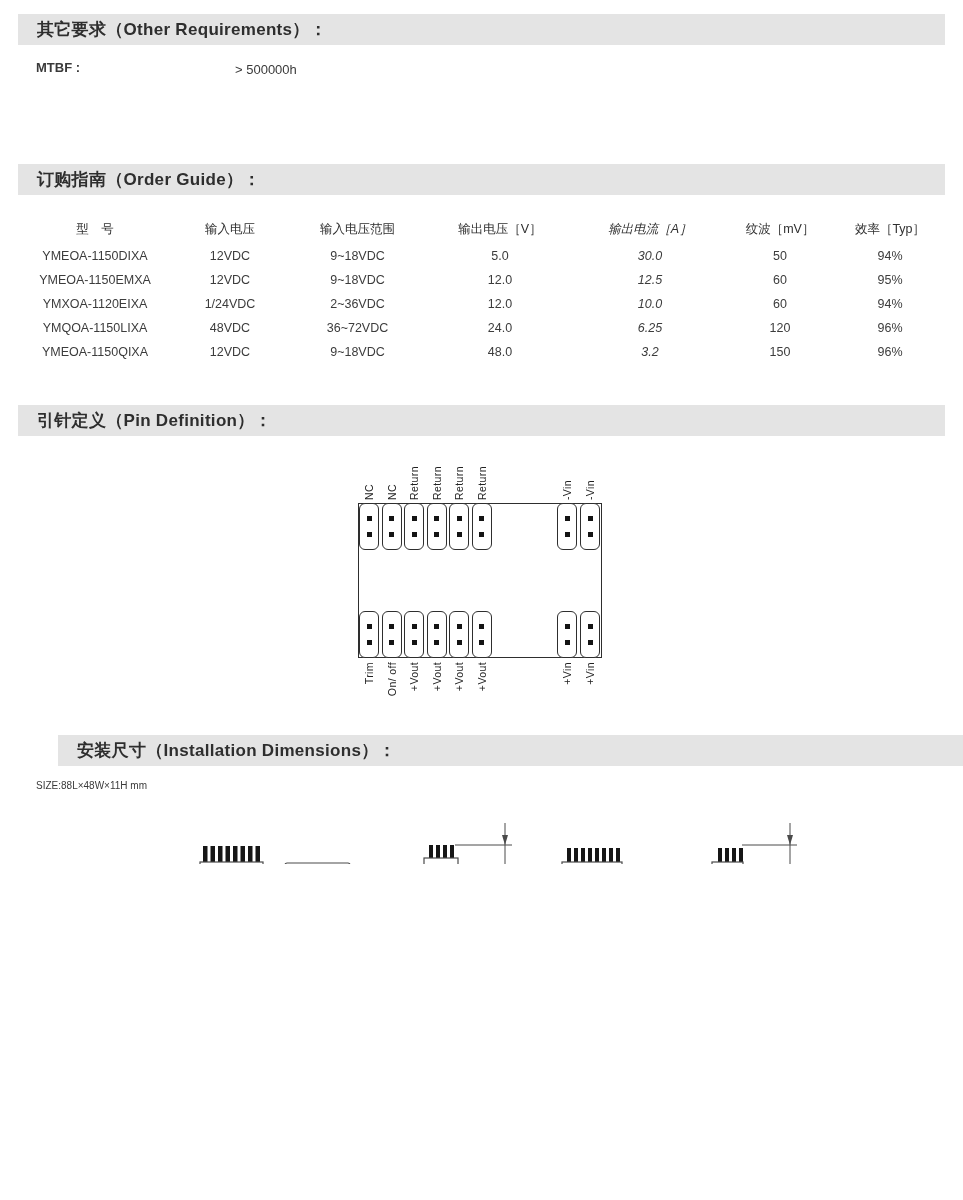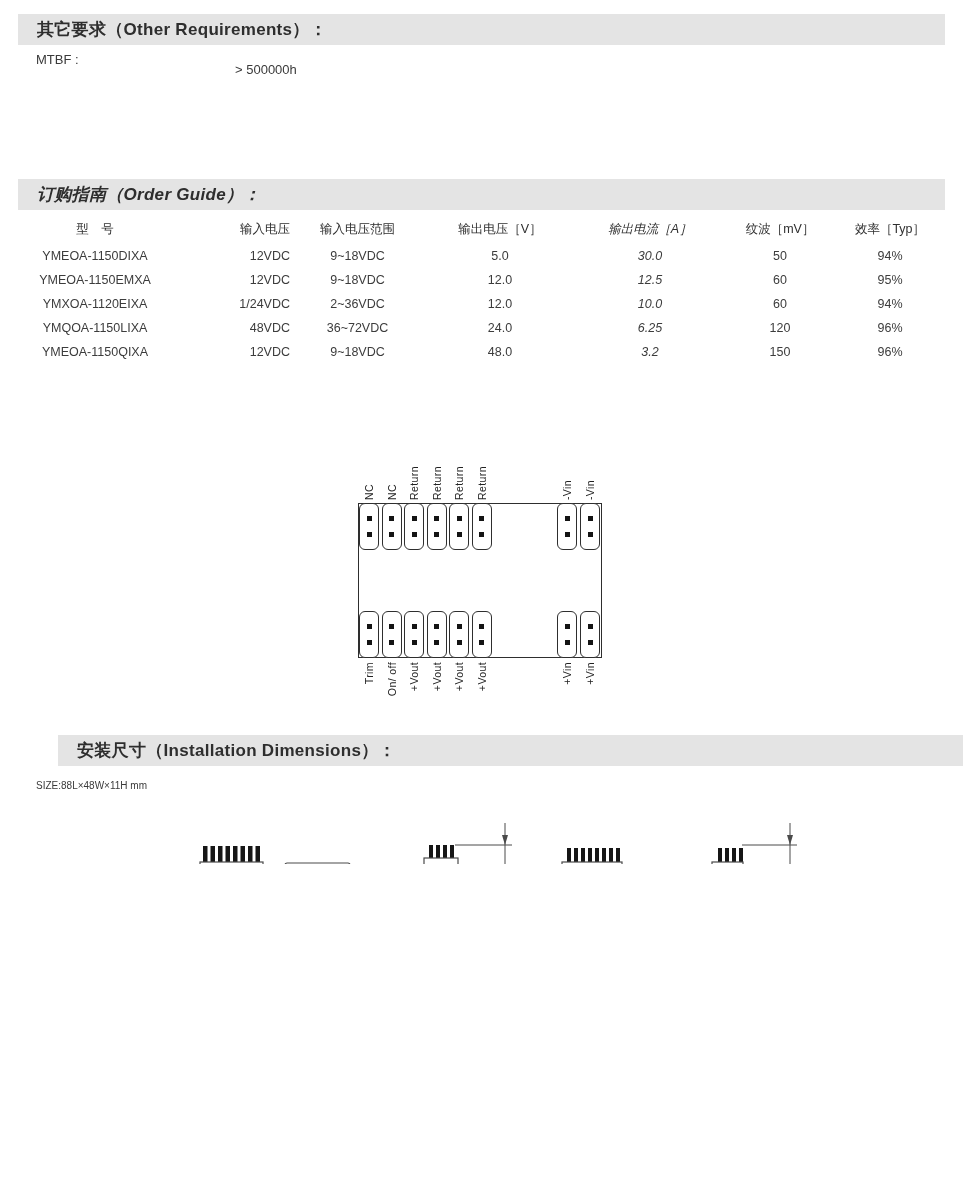--- a/index.html
+++ b/index.html
@@ -11,21 +11,21 @@
   .section-bar .title{font-size:17px;font-weight:bold;color:#2e2e2e;padding-left:19px;letter-spacing:0.3px;}
 
   .plain-text{position:absolute;font-size:13px;color:#3a3a3a;}
 
   
   .otable{position:absolute;left:20px;top:214px;width:925px;font-size:12.5px;color:#3c3c3c;}
   .t-row{display:flex;height:24px;align-items:center;}
   .t-row.t-head{height:30px;font-size:12.5px;color:#2f2f2f;}
   .t-cell{text-align:center;white-space:nowrap;}
   .t-cell.c0{width:150px;}
-  .t-cell.c1{width:120px;text-align:right;}
+  .t-cell.c1{width:120px;}
   .t-cell.c2{width:135px;}
   .t-cell.c3{width:150px;}
   .t-cell.c4{width:150px;font-style:italic;}
   .t-cell.c5{width:110px;}
   .t-cell.c6{width:110px;}
 
   
   .pin-wrap{position:absolute;left:358px;top:440px;width:244px;height:290px;}
   .pin-body{position:absolute;left:0;top:63px;width:244px;height:155px;border:1.5px solid #2e2e2e;box-sizing:border-box;}
   .pin{position:absolute;width:20px;height:47px;border:1.5px solid #2e2e2e;border-radius:6px;background:#fff;
@@ -46,24 +46,24 @@
   svg .boardlabel{font-size:12px;fill:#2e2e2e;font-weight:bold;}
 </style>
 </head>
 <body>
 
 <div id="page">
 
   <div class="section-bar" style="top:14px;">
     <div class="title">其它要求（Other Requirements）：</div>
   </div>
-  <div class="plain-text" style="left:36px;top:52px;">MTBF :</div>
+  <div class="plain-text" style="left:36px;top:60px;font-weight:bold;">MTBF :</div>
   <div class="plain-text" style="left:235px;top:62px;">&gt; 500000h</div>
 
-  <div class="section-bar" style="top:179px;font-style:italic;">
+  <div class="section-bar" style="top:164px;">
     <div class="title">订购指南（Order Guide）：</div>
   </div>
   <div class="otable">
     <div class="t-row t-head">
         <div class="t-cell c0">型　号</div>
         <div class="t-cell c1">输入电压</div>
         <div class="t-cell c2">输入电压范围</div>
         <div class="t-cell c3">输出电压［V］</div>
         <div class="t-cell c4">输出电流［A］</div>
         <div class="t-cell c5">纹波［mV］</div>
@@ -111,20 +111,23 @@
           <div class="t-cell c1">12VDC</div>
           <div class="t-cell c2">9~18VDC</div>
           <div class="t-cell c3">48.0</div>
           <div class="t-cell c4">3.2</div>
           <div class="t-cell c5">150</div>
           <div class="t-cell c6">96%</div>
         </div>
       </div>
   </div>
 
+  <div class="section-bar" style="top:405px;">
+    <div class="title">引针定义（Pin Definition）：</div>
+  </div>
   <div class="pin-wrap">
     <div class="pin-body"></div>
   <div class="pin" style="left: 1px; top: 63px;">
         <div class="pin-dot"></div>
         <div class="pin-dot"></div>
       </div>
       <div class="pin-label top" style="left: -1px;">
         <span>NC</span>
       </div>
       <div class="pin" style="left: 23.5px; top: 63px;">

